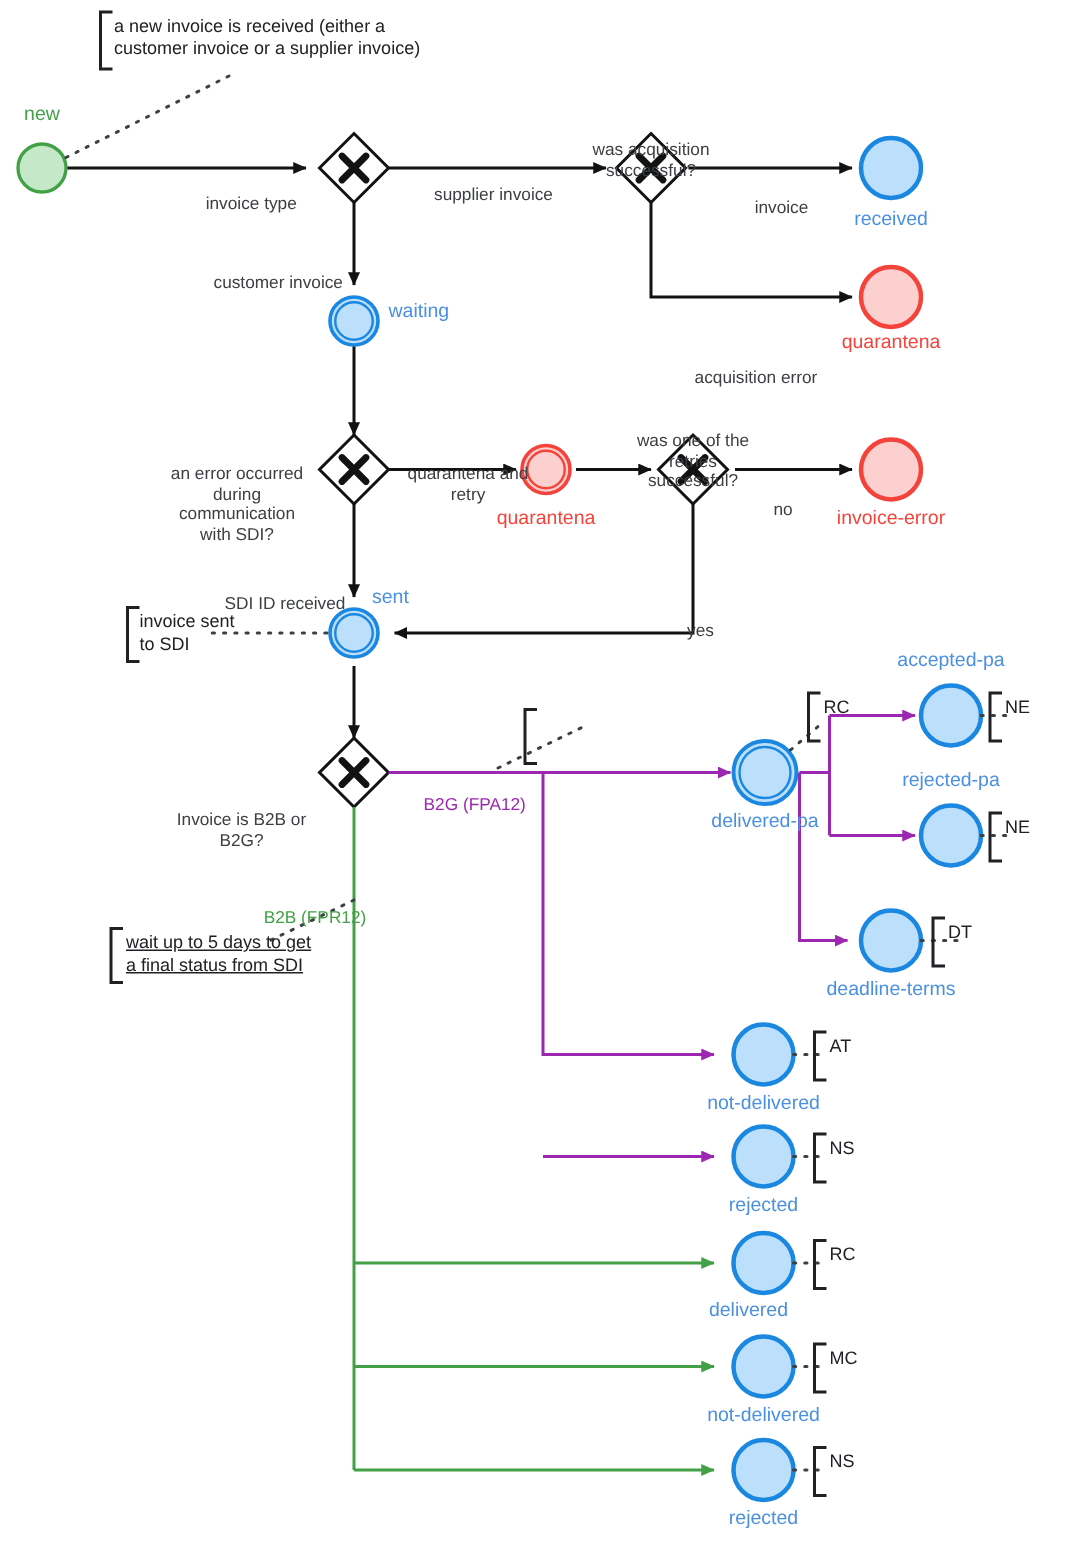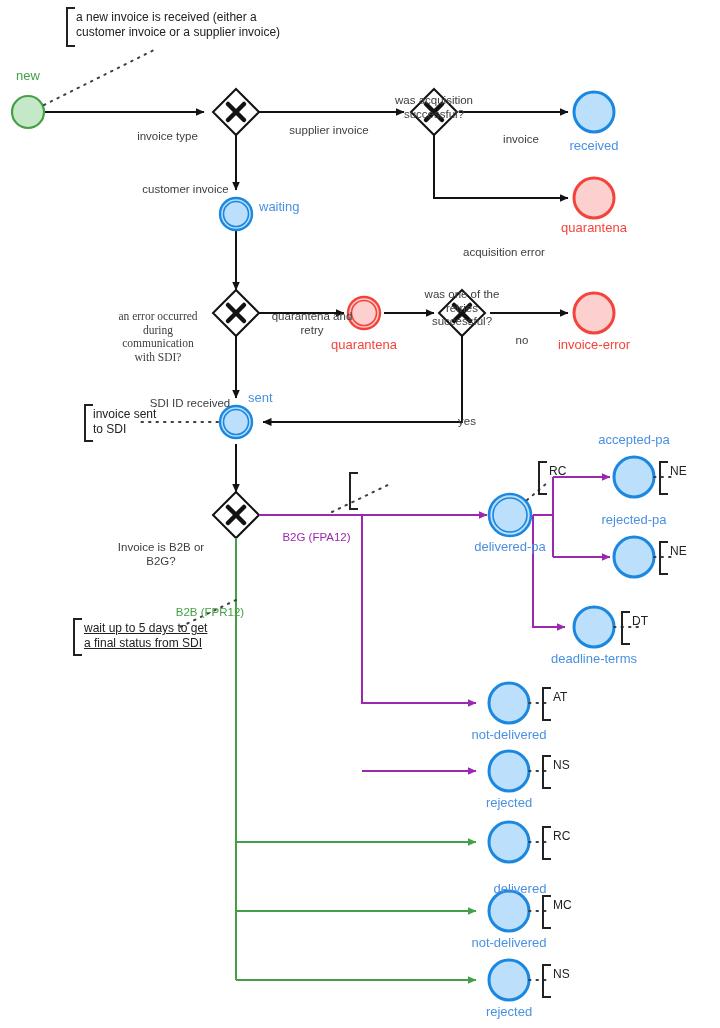--- a/index.html
+++ b/index.html
@@ -154,21 +154,21 @@
 
   <div class="note" style="left:76px;top:10px;">a new invoice is received (either a
 customer invoice or a supplier invoice)</div>
   <div class="note" style="left:93px;top:407px;">invoice sent
 to SDI</div>
   <div class="note" style="left:84px;top:621px;text-decoration:underline;">wait up to 5 days to get
 a final status from SDI</div>
 
   <div class="lbl c" style="left:374px;top:56px;width:120px;">was acquisition
 successful?</div>
-  <div class="lbl c" style="left:103px;top:272px;width:110px;font-family:Liberation Serif, serif;">an error occurred
+  <div class="lbl c" style="left:103px;top:272px;width:110px;">an error occurred
 during
 communication
 with SDI?</div>
   <div class="lbl c" style="left:404px;top:250px;width:116px;">was one of the
 retries
 successful?</div>
   <div class="lbl c" style="left:106px;top:503px;width:110px;">Invoice is B2B or
 B2G?</div>
 
   <div class="lbl c" style="left:115px;top:92px;width:105px;">invoice type</div>
@@ -190,21 +190,21 @@
   <div class="state-lbl blue-txt" style="left:259px;top:200px;width:62px;text-align:left;">waiting</div>
   <div class="state-lbl red-txt" style="left:314px;top:338px;width:100px;">quarantena</div>
   <div class="state-lbl red-txt" style="left:538px;top:338px;width:112px;">invoice-error</div>
   <div class="state-lbl blue-txt" style="left:248px;top:391px;width:44px;text-align:left;">sent</div>
   <div class="state-lbl blue-txt" style="left:456px;top:540px;width:108px;">delivered-pa</div>
   <div class="state-lbl blue-txt" style="left:581px;top:433px;width:106px;">accepted-pa</div>
   <div class="state-lbl blue-txt" style="left:583px;top:513px;width:102px;">rejected-pa</div>
   <div class="state-lbl blue-txt" style="left:532px;top:652px;width:124px;">deadline-terms</div>
   <div class="state-lbl blue-txt" style="left:449px;top:728px;width:120px;">not-delivered</div>
   <div class="state-lbl blue-txt" style="left:464px;top:796px;width:90px;">rejected</div>
-  <div class="state-lbl blue-txt" style="left:473px;top:866px;width:94px;margin-top:16px;">delivered</div>
+  <div class="state-lbl blue-txt" style="left:452px;top:866px;width:94px;">delivered</div>
   <div class="state-lbl blue-txt" style="left:449px;top:936px;width:120px;">not-delivered</div>
   <div class="state-lbl blue-txt" style="left:464px;top:1005px;width:90px;">rejected</div>
 
   <div class="mini" style="left:549px;top:464px;">RC</div>
   <div class="mini" style="left:670px;top:464px;">NE</div>
   <div class="mini" style="left:670px;top:544px;">NE</div>
   <div class="mini" style="left:632px;top:614px;">DT</div>
   <div class="mini" style="left:553px;top:690px;">AT</div>
   <div class="mini" style="left:553px;top:758px;">NS</div>
   <div class="mini" style="left:553px;top:829px;">RC</div>

